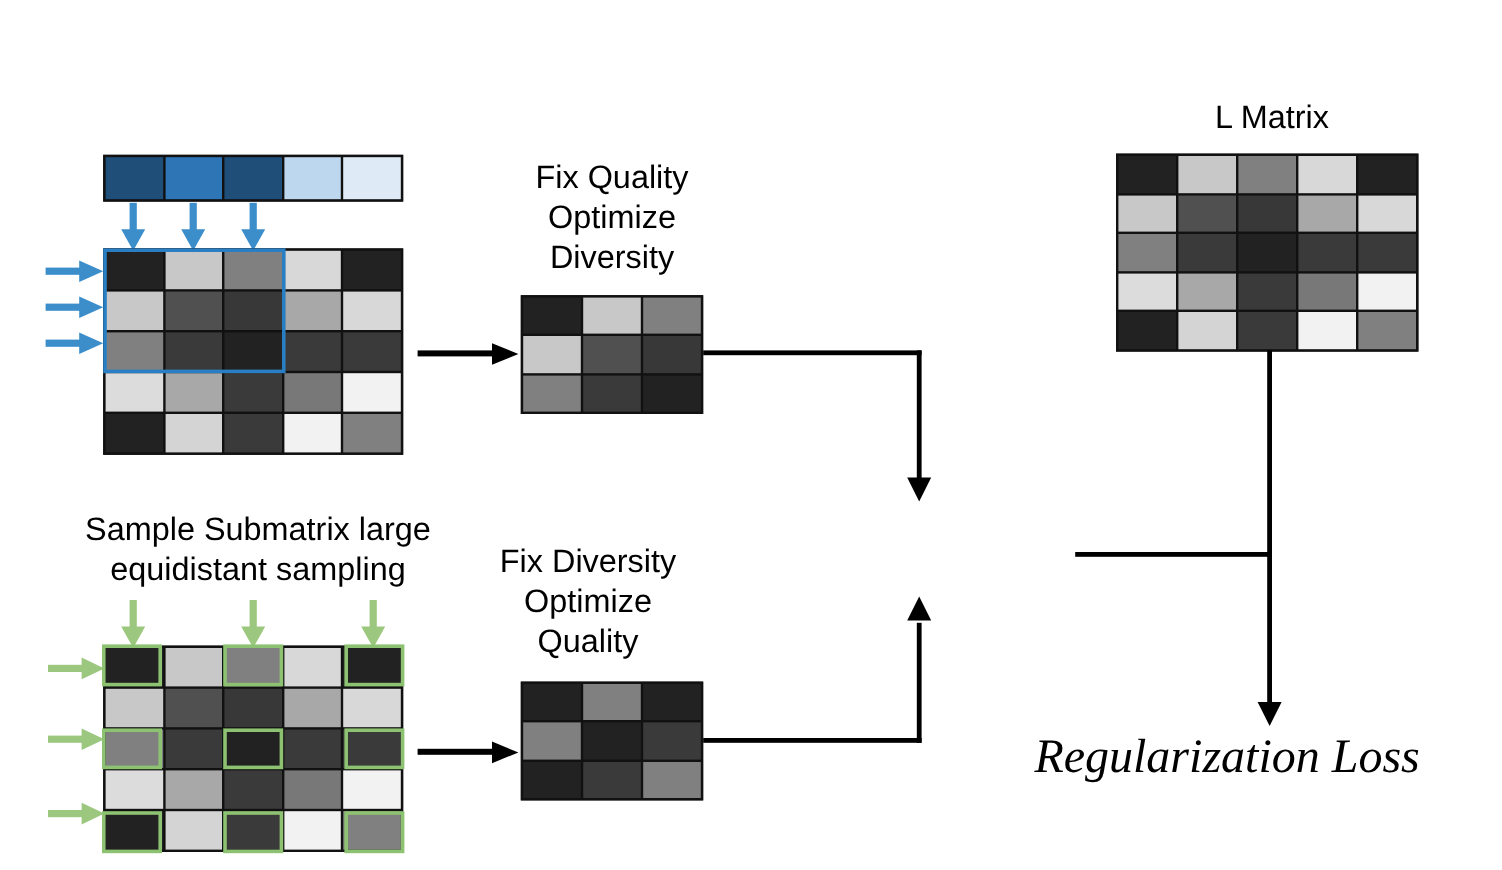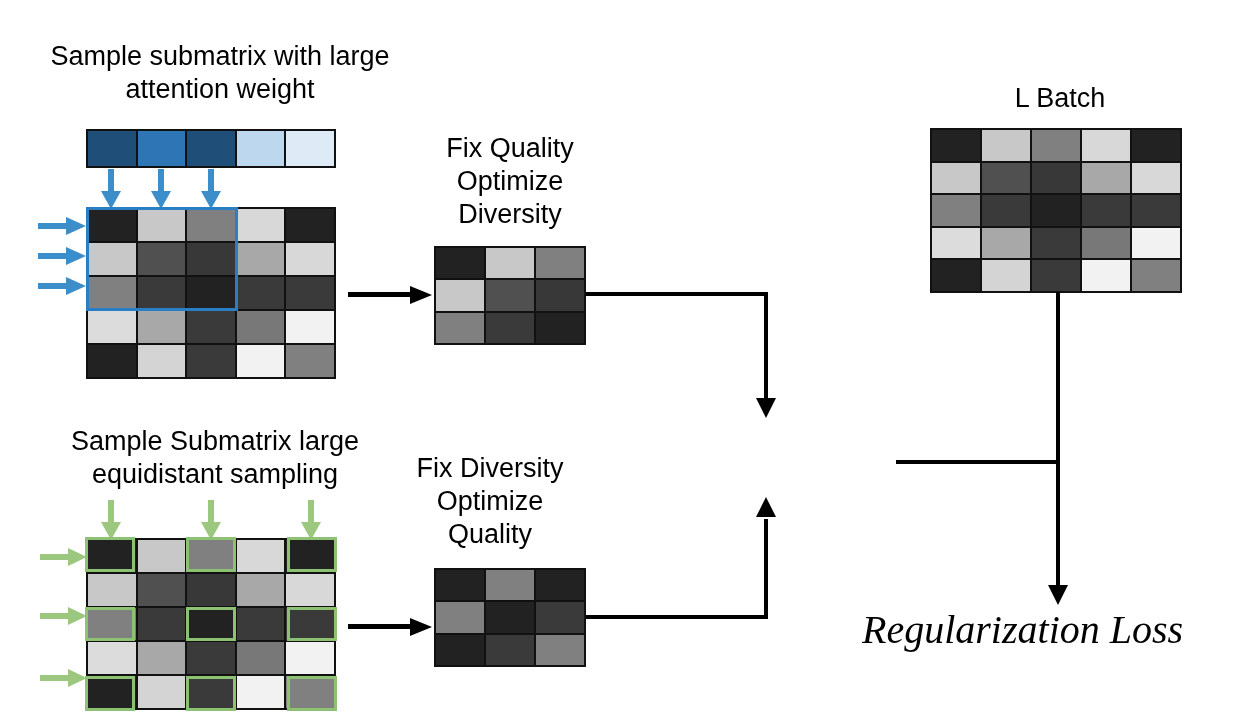--- a/index.html
+++ b/index.html
@@ -38,22 +38,20 @@
            font-style:italic;font-size:40px;color:#000;white-space:nowrap;text-align:right;}
 
   
   .ln{position:absolute;background:#000;}
 </style>
 </head>
 <body>
 
 <div class="stage">
 
-  <div class="label" style="left:20px;top:40px;width:400px;">Sample submatrix with large
-attention weight</div>
 
   <div class="bar" id="attn-bar" style="left:86px;top:129px;width:250px;height:39px;
               grid-template-columns:repeat(5,1fr);gap:2px;">
       <div class="cell" style="background: rgb(31, 78, 121);"></div>
       <div class="cell" style="background: rgb(46, 117, 182);"></div>
       <div class="cell" style="background: rgb(31, 78, 121);"></div>
       <div class="cell" style="background: rgb(189, 215, 238);"></div>
       <div class="cell" style="background: rgb(222, 235, 247);"></div>
     </div>
 
@@ -250,21 +248,21 @@
   <div class="ln" style="left:764px;top:519px;width:4px;height:100px;"></div>
   <div class="ar" style="left:754px;top:497px;width:24px;height:22px;">
     <svg width="24" height="22" viewBox="0 0 24 22">
       <polygon points="2,20 22,20 12,0" fill="#000"></polygon>
     </svg>
   </div>
 
 
   <div class="ln" style="left:896px;top:460px;width:164px;height:4px;"></div>
 
-  <div class="label" style="left:960px;top:82px;width:200px;">L Batch</div>
+  <div class="label" style="left:960px;top:82px;width:200px;">L Matrix</div>
 
   <div class="grid" id="mat-l" style="left:930px;top:128px;width:252px;height:165px;
               grid-template-columns:repeat(5,1fr);
               grid-template-rows:repeat(5,1fr);gap:2px;">
       <div class="cell" style="background: rgb(34, 34, 34);"></div>
       <div class="cell" style="background: rgb(200, 200, 200);"></div>
       <div class="cell" style="background: rgb(128, 128, 128);"></div>
       <div class="cell" style="background: rgb(216, 216, 216);"></div>
       <div class="cell" style="background: rgb(34, 34, 34);"></div>
       <div class="cell" style="background: rgb(200, 200, 200);"></div>

